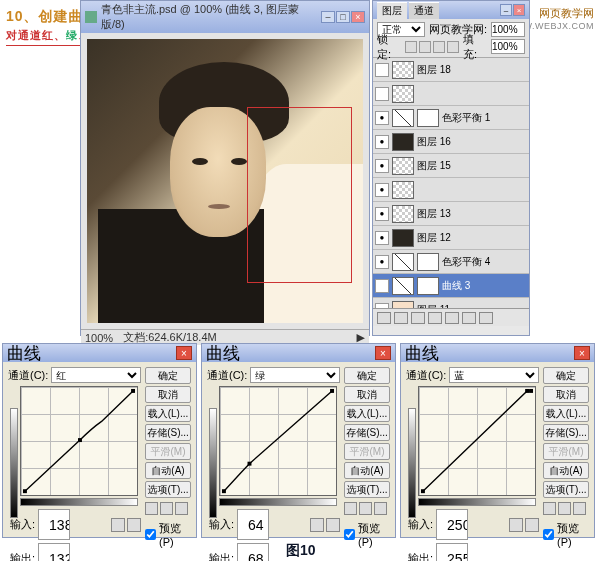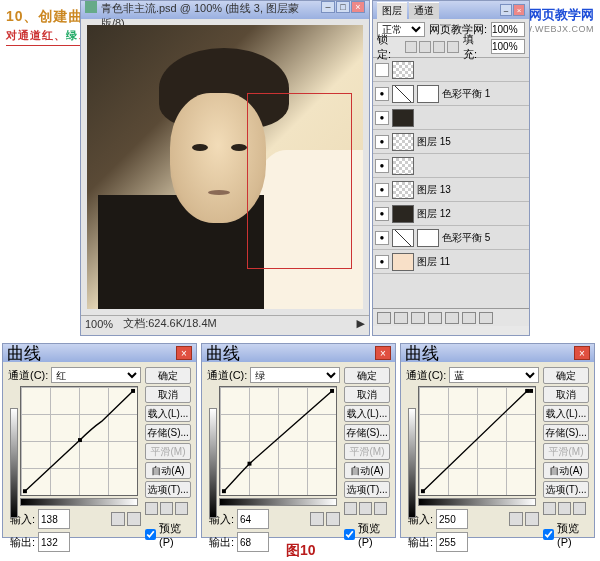--- a/index.html
+++ b/index.html
@@ -1,19 +1,19 @@
 <!DOCTYPE html>
 <html><head>
 <meta charset="utf-8">
 <style>
 *{margin:0;padding:0;box-sizing:border-box;font-family:"Microsoft YaHei",SimSun,sans-serif;font-size:11px}
 body{width:600px;height:561px;background:#fff;position:relative;overflow:hidden}
 
 .ps-win{position:absolute;left:80px;top:0;width:290px;height:336px;border:1px solid #8b9abe;background:#e4e4e4}
-.ps-title{height:18px;background:linear-gradient(#c8d4f0,#9ab0e0);display:flex;padding:0 4px;color:#333}
+.ps-title{height:18px;background:linear-gradient(#c8d4f0,#9ab0e0);display:flex;align-items:center;padding:16px 4px;color:#333}
 .ps-title .icn{width:12px;height:12px;background:#6a8;margin-right:4px}
 .ps-title .ctrl{margin-left:auto;display:flex;gap:1px}
 .ps-title .ctrl span{width:14px;height:12px;background:#d0dcf2;border:1px solid #7a90c0;display:flex;align-items:center;justify-content:center;font-size:9px}
 .ps-title .ctrl span.x{background:#e88;color:#fff}
 .ps-canvas{margin:6px;height:284px;background:#f5e6c8;position:relative;overflow:hidden}
 .photo{width:100%;height:100%;background:linear-gradient(135deg,#3a3226 0%,#5a4a36 30%,#f2e4c4 55%,#e8d6b0 100%);position:relative}
 .face{position:absolute;left:30%;top:24%;width:96px;height:130px;background:radial-gradient(ellipse at 50% 40%,#f2dcb8,#d6ba92 70%,#b89a76);border-radius:42% 42% 45% 45%}
 .hair{position:absolute;left:26%;top:8%;width:130px;height:80px;background:#2a221a;border-radius:50% 50% 30% 30%}
 .eye{position:absolute;width:16px;height:7px;background:#2a221a;border-radius:50%}
 .eye.l{left:38%;top:42%}.eye.r{left:52%;top:42%}
@@ -56,21 +56,21 @@
 .layer-foot span{width:14px;height:12px;border:1px solid #888;background:#ddd}
 
 .instr{position:absolute;left:6px;top:8px;width:260px}
 .instr .t1{color:#c82;font-size:14px;font-weight:bold;letter-spacing:1px}
 .instr .t2{color:#c33;font-size:14px;font-weight:bold;letter-spacing:1px}
 .instr .u{border-bottom:1px solid #c33;display:inline-block;padding-bottom:2px}
 .instr .g{color:#2a6}
 .instr .b{color:#36c}
 
 .watermark{position:absolute;right:6px;top:6px;text-align:right}
-.watermark .cn{font-size:13px;color:#1d4ed8;font-weight:bold}
+.watermark .cn{font-size:11px;color:#a16207;font-weight:normal}
 .watermark .en{font-size:9px;color:#888;letter-spacing:0.5px}
 
 .curves{position:absolute;top:343px;left:0;display:flex;gap:4px;padding:0 2px}
 .curve-dlg{width:195px;height:195px;border:1px solid #8b9abe;background:#ebe8d8}
 .curve-dlg .ttl{height:18px;background:linear-gradient(#c8d4f0,#9ab0e0);display:flex;align-items:center;padding:0 4px}
 .curve-dlg .ttl span:first-child{font-size:17px}
 .curve-dlg .ttl .x{margin-left:auto;width:16px;height:14px;background:#e05040;color:#fff;display:flex;align-items:center;justify-content:center;font-size:10px;border:1px solid #a03020}
 .curve-body{padding:5px;display:flex;gap:4px}
 .curve-left{flex:1}
 .curve-right{width:46px;display:flex;flex-direction:column;gap:2px}
@@ -79,27 +79,27 @@
 .ch-row{display:flex;align-items:center;gap:3px;margin-bottom:3px}
 .ch-row select{flex:1;height:16px;font-size:10px;border:1px solid #999;background:#fff}
 .graph{width:118px;height:110px;border:1px solid #666;margin-left:12px;position:relative;background:#faf8ec}
 .graph .grid{position:absolute;inset:0;background:
  linear-gradient(#bbb 1px,transparent 1px) 0 0/100% 25%,
  linear-gradient(90deg,#bbb 1px,transparent 1px) 0 0/25% 100%}
 .graph svg{position:absolute;inset:0}
 .vgrad{position:absolute;left:2px;top:22px;width:8px;height:110px;background:linear-gradient(#fff,#000);border:1px solid #888}
 .hgrad{width:118px;height:8px;margin-left:12px;margin-top:2px;background:linear-gradient(90deg,#000,#fff);border:1px solid #888}
 .io-row{display:flex;align-items:center;gap:3px;margin-top:3px;margin-left:2px}
-.io-row input{width:32px;height:20px;font-size:10px;border:1px solid #999;text-align:left;padding-left:2px}
+.io-row input{width:32px;height:31px;font-size:14px;border:1px solid #999;text-align:left;padding-left:10px}
 .io-row .tools{margin-left:auto;display:flex;gap:2px}
 .io-row .tools span{width:14px;height:14px;border:1px solid #888;background:#ddd;display:inline-block}
 .prev-row{display:flex;align-items:center;gap:3px;margin-top:2px}
 .prev-row input[type=checkbox]{width:11px;height:11px}
 
-.fig-label{position:absolute;left:286px;top:542px;color:#b91c1c;font-size:14px;font-weight:bold}
+.fig-label{position:absolute;left:286px;top:542px;color:#0f172a;font-size:14px;font-weight:bold}
 </style>
 </head>
 <body>
 
 <div class="instr">
  <div class="t1">10、创建曲线调整。</div>
  <div class="t2 u">
   <span>对通道</span><span>红</span><span>、</span><span class="g">绿</span><span>、</span><span class="b">蓝</span><span>进行调整。</span>
  </div>
 </div>
@@ -162,30 +162,36 @@
           <span></span>
         </div>
    <span style="margin-left:auto">填充:</span>
    <input class="pct" value="100%" style="">
   </div>
  </div>
  <div class="layer-list" id="layer-list">
       <div class="lrow">
         <span class="vis"></span>
         <span class="thumb check"></span>
+        <span class="lbl">图层 18</span>
+      </div>
+      <div class="lrow">
+        <span class="vis"></span>
+        <span class="thumb check"></span>
       </div>
       <div class="lrow">
         <span class="vis">●</span>
         <span class="thumb curve"></span>
         <span class="mask"></span>
         <span class="lbl">色彩平衡 1</span>
       </div>
       <div class="lrow">
         <span class="vis">●</span>
         <span class="thumb dark"></span>
+        <span class="lbl">图层 16</span>
       </div>
       <div class="lrow">
         <span class="vis">●</span>
         <span class="thumb check"></span>
         <span class="lbl">图层 15</span>
       </div>
       <div class="lrow">
         <span class="vis">●</span>
         <span class="thumb check"></span>
       </div>
@@ -196,21 +202,27 @@
       </div>
       <div class="lrow">
         <span class="vis">●</span>
         <span class="thumb dark"></span>
         <span class="lbl">图层 12</span>
       </div>
       <div class="lrow">
         <span class="vis">●</span>
         <span class="thumb curve"></span>
         <span class="mask"></span>
-        <span class="lbl">色彩平衡 5</span>
+        <span class="lbl">色彩平衡 4</span>
+      </div>
+      <div class="lrow sel">
+        <span class="vis">●</span>
+        <span class="thumb curve"></span>
+        <span class="mask"></span>
+        <span class="lbl">曲线 3</span>
       </div>
       <div class="lrow">
         <span class="vis">●</span>
         <span class="thumb skin"></span>
         <span class="lbl">图层 11</span>
       </div>
     </div>
  <div class="layer-foot">
   <span></span>
       <span></span>

